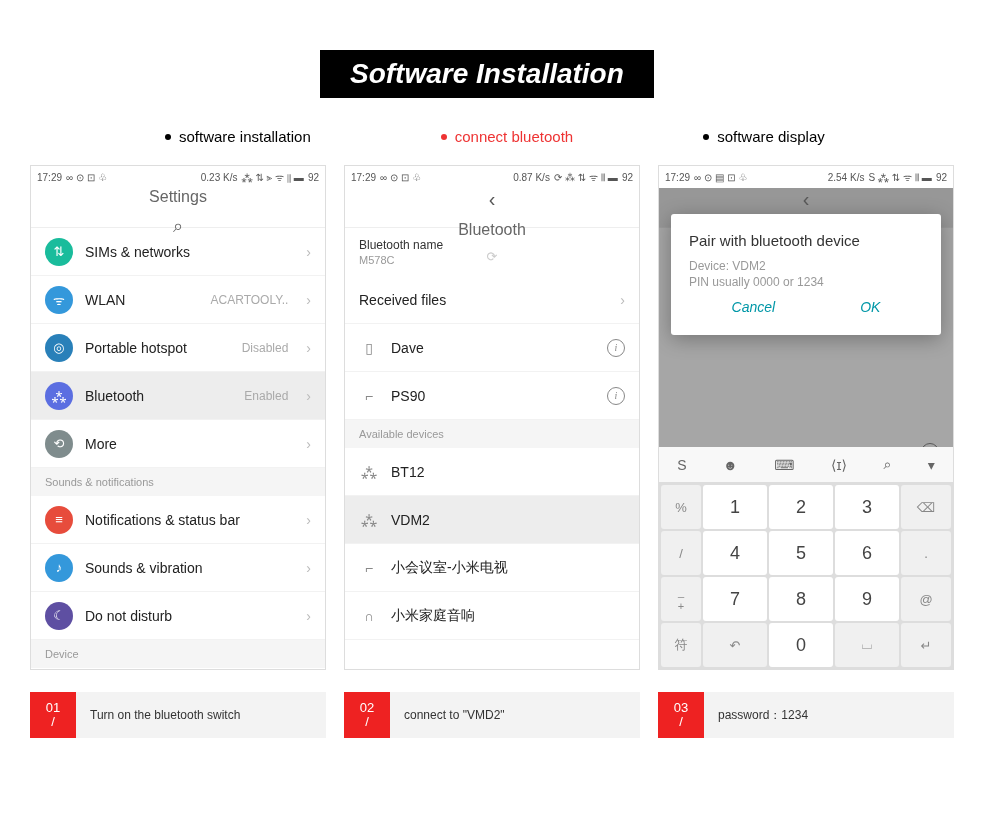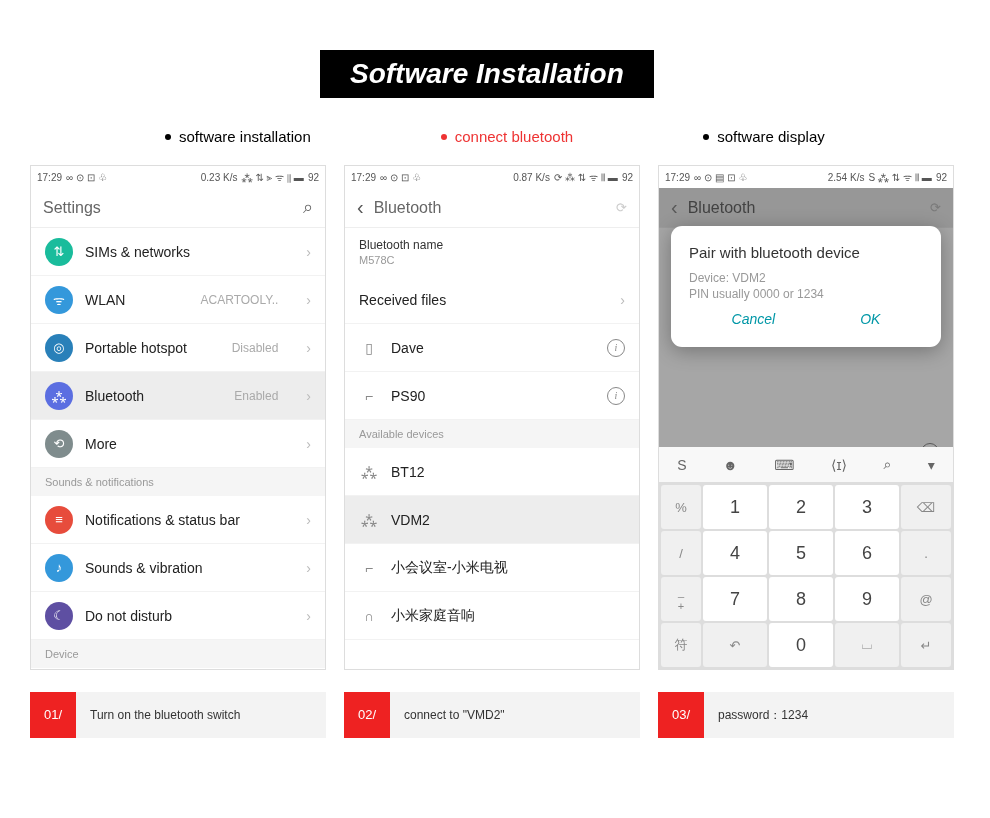--- a/index.html
+++ b/index.html
@@ -8,51 +8,51 @@
 .title-bar { background:#000; color:#fff; font-weight:bold; font-size:28px; padding:8px 30px; display:inline-block; margin-left:320px; margin-top:50px; font-style:italic; }
 .tabs { display:flex; justify-content:flex-start; gap:130px; margin:30px 0 20px 165px; }
 .tab { font-size:15px; display:flex; align-items:center; gap:8px; }
 .tab-dot { width:6px; height:6px; border-radius:50%; background:#000; }
 .tab.active { color:#e33; }
 .tab.active .tab-dot { background:#e33; }
 .phones { display:flex; gap:18px; padding:0 30px; }
 .phone { width:296px; background:#fff; border:1px solid #ddd; font-size:13px; color:#333; position:relative; overflow:hidden; height:505px; }
 .status-bar { height:22px; display:flex; justify-content:space-between; align-items:center; padding:0 6px; font-size:10px; color:#555; background:#fff;text-align:center; }
 .status-left, .status-right { display:flex; gap:4px; align-items:center; }
-.header { height:40px; display:flex; align-items:center; padding:0 12px; gap:10px; border-bottom:1px solid #eee; }
+.header { height:40px; display:flex; align-items:center; padding:0 12px; gap:10px; border-bottom:1px solid #eee;flex-direction:column; }
 .header .title { font-size:16px; color:#666; flex:1; }
 .row { display:flex; align-items:center; padding:0 14px; height:48px; border-bottom:1px solid #f2f2f2; gap:12px; }
 .row.selected { background:#ededed; }
 .icon-circle { width:28px; height:28px; border-radius:50%; display:flex; align-items:center; justify-content:center; color:#fff; flex-shrink:0; }
 .row-label { flex:1; font-size:14px; color:#222; }
-.row-sub { font-size:12px; color:#aaa; margin-right:16px; }
+.row-sub { font-size:12px; color:#aaa; margin-right:6px; }
 .chev { color:#bbb; font-size:14px; }
 .section-header { background:#f5f5f5; padding:8px 14px; font-size:11px; color:#999; }
 .bt-sub { padding:2px 14px 10px; font-size:11px; color:#999; }
 .bt-name-row { padding:10px 14px 0; }
 .bt-name-row .lbl { font-size:12px; font-weight:500; }
 .info-icon { width:18px; height:18px; border:1.5px solid #888; border-radius:50%; display:flex; align-items:center; justify-content:center; font-size:10px; color:#888; font-style:italic; font-family:serif; }
 .dev-icon { width:20px; text-align:center; color:#888; font-size:14px; }
 .phone3-overlay { position:absolute; top:22px; left:0; right:0; bottom:0; background:rgba(0,0,0,0.35); }
 .phone3-bg { filter:none; }
-.dialog { position:absolute; top:60px; left:12px; right:12px; background:#fff; border-radius:11px; padding:18px 18px 12px; box-shadow:0 4px 20px rgba(0,0,0,0.3); }
+.dialog { position:absolute; top:48px; left:12px; right:12px; background:#fff; border-radius:3px; padding:18px 18px 12px; box-shadow:0 4px 20px rgba(0,0,0,0.3); }
 .dialog-title { font-size:15px; font-weight:500; margin-bottom:10px; }
 .dialog-sub { font-size:12px; color:#999; margin-bottom:2px; }
 .dialog-input { border:none; border-bottom:2px solid #0097a7; font-size:16px; padding:6px 0; width:100%; margin:12px 0 18px; outline:none; }
 .dialog-btns { display:flex; justify-content:space-around;font-style:italic; }
 .dialog-btn { color:#0097a7; font-size:14px; font-weight:500; padding:8px 20px; }
 .keyboard { position:absolute; bottom:0; left:0; right:0; background:#eee; }
 .kb-toolbar { display:flex; height:36px; align-items:center; justify-content:space-around; background:#f8f8f8; border-bottom:1px solid #ddd; color:#666; font-size:14px; }
 .kb-grid { display:grid; grid-template-columns:40px 1fr 1fr 1fr 50px; grid-auto-rows:44px; gap:2px; padding:2px; background:#ddd; }
 .kb-key { background:#fff; display:flex; align-items:center; justify-content:center; font-size:18px; color:#444; border-radius:3px; }
 .kb-side { background:#f0f0f0; font-size:13px; color:#888; }
 .bg-row { display:flex; align-items:center; padding:0 14px; height:48px; gap:12px; color:#444; }
 .footer { display:flex; gap:18px; padding:22px 30px 30px; }
 .foot-item { display:flex; align-items:center; gap:14px; width:296px; background:#f3f3f3; height:46px; padding-right:10px; }
-.foot-num { background:#e22; color:#fff; width:46px; height:46px; display:flex; align-items:center; justify-content:center; font-size:13px; line-height:1.1; }
+.foot-num { background:#e22; color:#fff; width:46px; height:46px; display:flex; flex-direction:column; align-items:center; justify-content:center; font-size:13px; line-height:1.1; }
 .foot-text { font-size:12px; color:#333; }
 </style>
 </head>
 <body>
 
 <div class="container">
   <div class="title-bar">Software Installation</div>
   
   <div class="tabs">
     <div class="tab">

